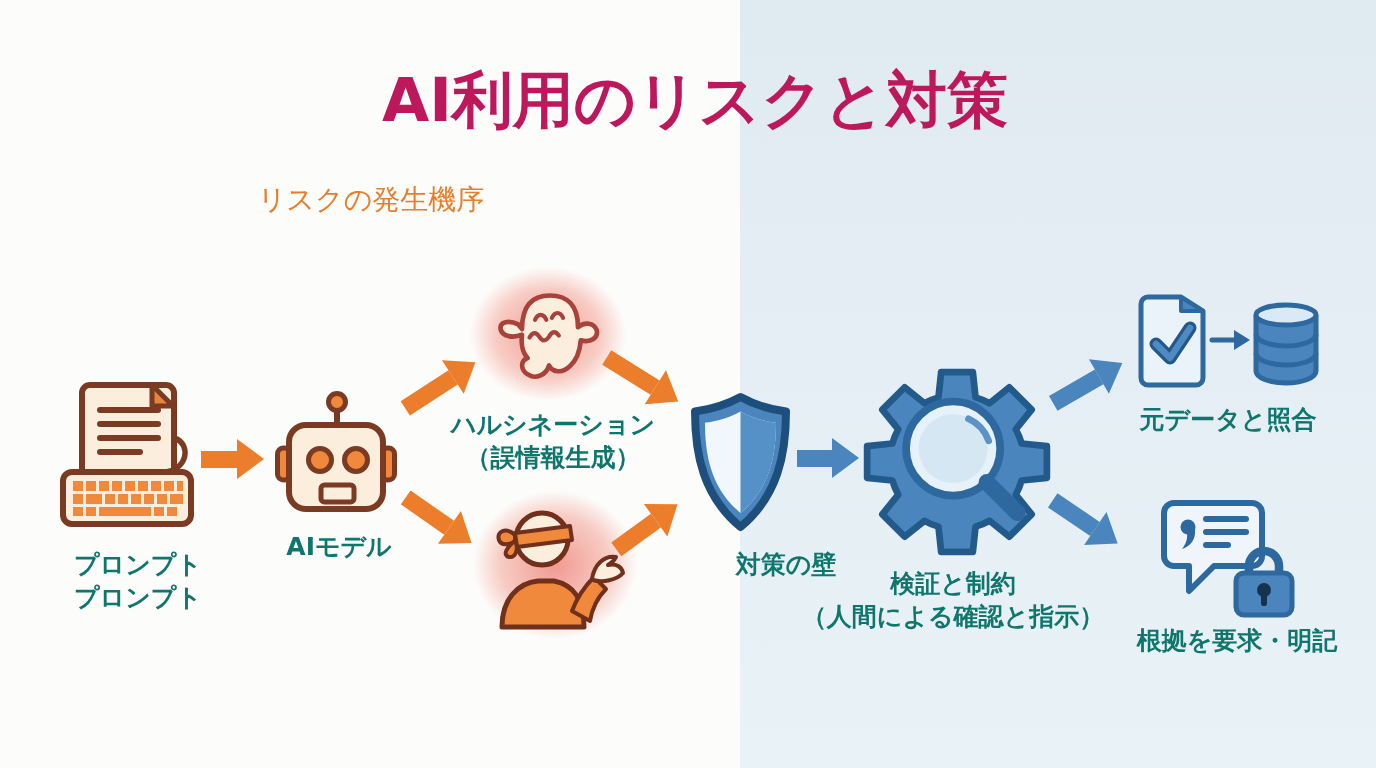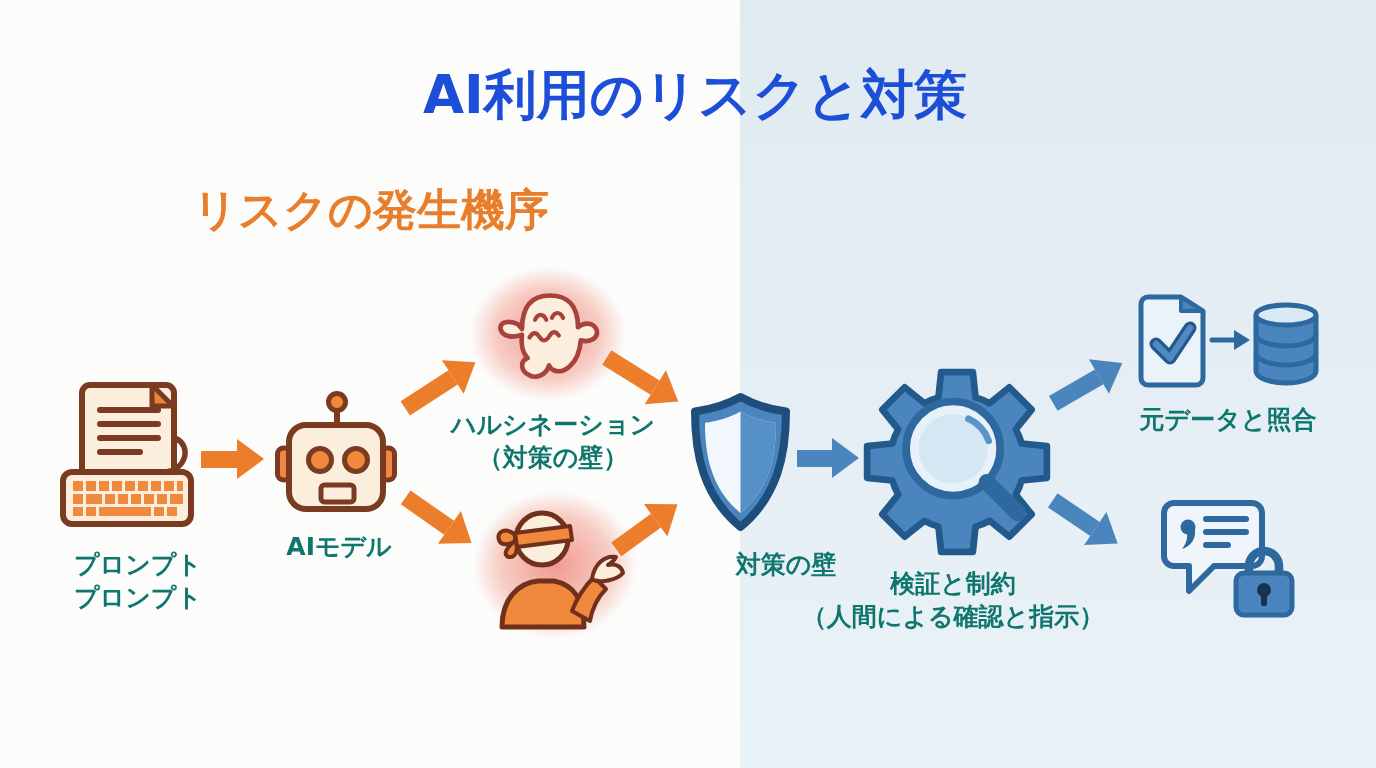--- a/index.html
+++ b/index.html
@@ -8,22 +8,22 @@
   #right-panel{position:absolute;left:740px;top:0;width:636px;height:768px;
     background:linear-gradient(180deg,#E0EAF1 0%,#E9F2F7 100%);z-index:0;}
   svg{overflow:visible;display:block;}
   .icon{position:absolute;z-index:2;}
   .glow{position:absolute;z-index:1;border-radius:50%;
     background:radial-gradient(closest-side,rgba(232,73,58,.55) 0%,rgba(236,92,66,.30) 52%,rgba(240,120,90,0) 78%);}
   .lbl{position:absolute;z-index:3;font-weight:700;color:#0f766e;font-size:25px;line-height:1.3;
     text-align:center;transform:translateX(-50%);white-space:nowrap;}
   .lbl.left-align{text-align:left;transform:none;margin-left:10px;}
   .title{position:absolute;z-index:3;left:695px;top:60px;transform:translateX(-50%);
-    font-size:53px;font-weight:800;color:#1d4ed8;white-space:nowrap;}
-  .heading{position:absolute;z-index:3;transform:translateX(-50%);font-size:44px;font-weight:700;white-space:nowrap;}
+    font-size:61px;font-weight:800;color:#be185d;white-space:nowrap;}
+  .heading{position:absolute;z-index:3;transform:translateX(-50%);font-size:28px;font-weight:400;white-space:nowrap;}
   .heading.risk{left:371px;top:181px;color:#E87E2B;}
   .heading.prevention{left:1060px;top:181px;color:#3A7CBF;}
   .arrow{position:absolute;z-index:2;display:flex;align-items:center;height:0;transform-origin:left center;}
   .arrow .shaft{flex:1;height:17px;}
   .arrow .head{width:0;height:0;border-top:20px solid transparent;border-bottom:20px solid transparent;}
   .arrow.orange .shaft{background:#EC7D2A;}
   .arrow.orange .head{border-left:27px solid #EC7D2A;}
   .arrow.blue .shaft{background:#4A86BD;}
   .arrow.blue .head{border-left:27px solid #4A86BD;}
 </style>
@@ -187,21 +187,22 @@
       <div class="head"></div>
     </div>
 
   <div class="lbl left-align" style="left:64px;top:549px;">
     <div>プロンプト</div>
     <div>プロンプト</div>
   </div>
   <div class="lbl" style="left:339px;top:531px;">AIモデル</div>
   <div class="lbl" style="left:553px;top:409px;">
     <div>ハルシネーション</div>
-    <div>（対策の壁）</div>
+    <div>（誤情報生成）</div>
   </div>
   <div class="lbl" style="left:742px;top:549px;margin-left:44px;">対策の壁</div>
   <div class="lbl" style="left:953px;top:568px;">
     <div>検証と制約</div>
     <div>（人間による確認と指示）</div>
   </div>
   <div class="lbl" style="left:1228px;top:404px;text-align:center;">元データと照合</div>
+  <div class="lbl" style="left:1237px;top:625px;">根拠を要求・明記</div>
 </div>
 
 </body></html>

